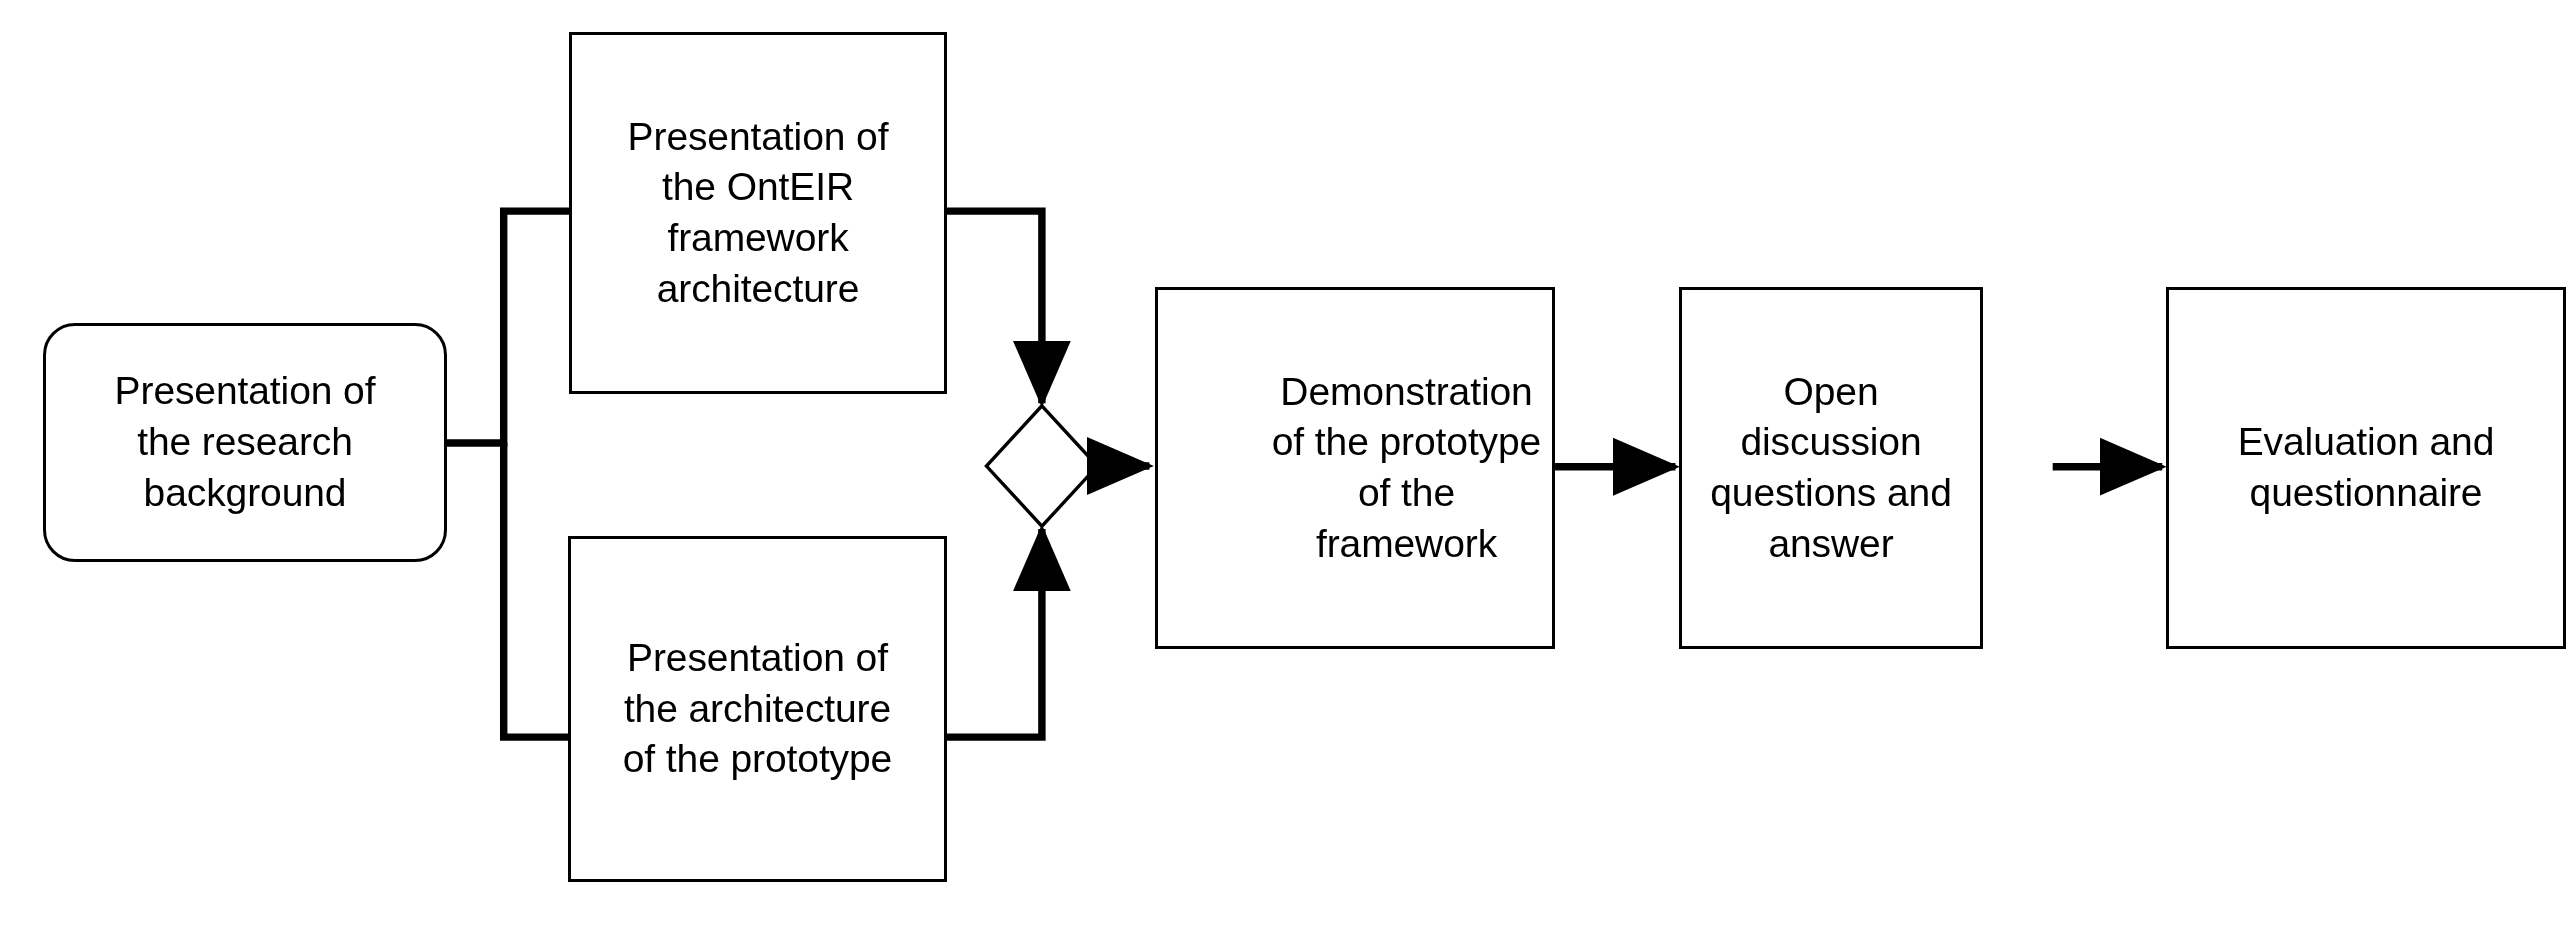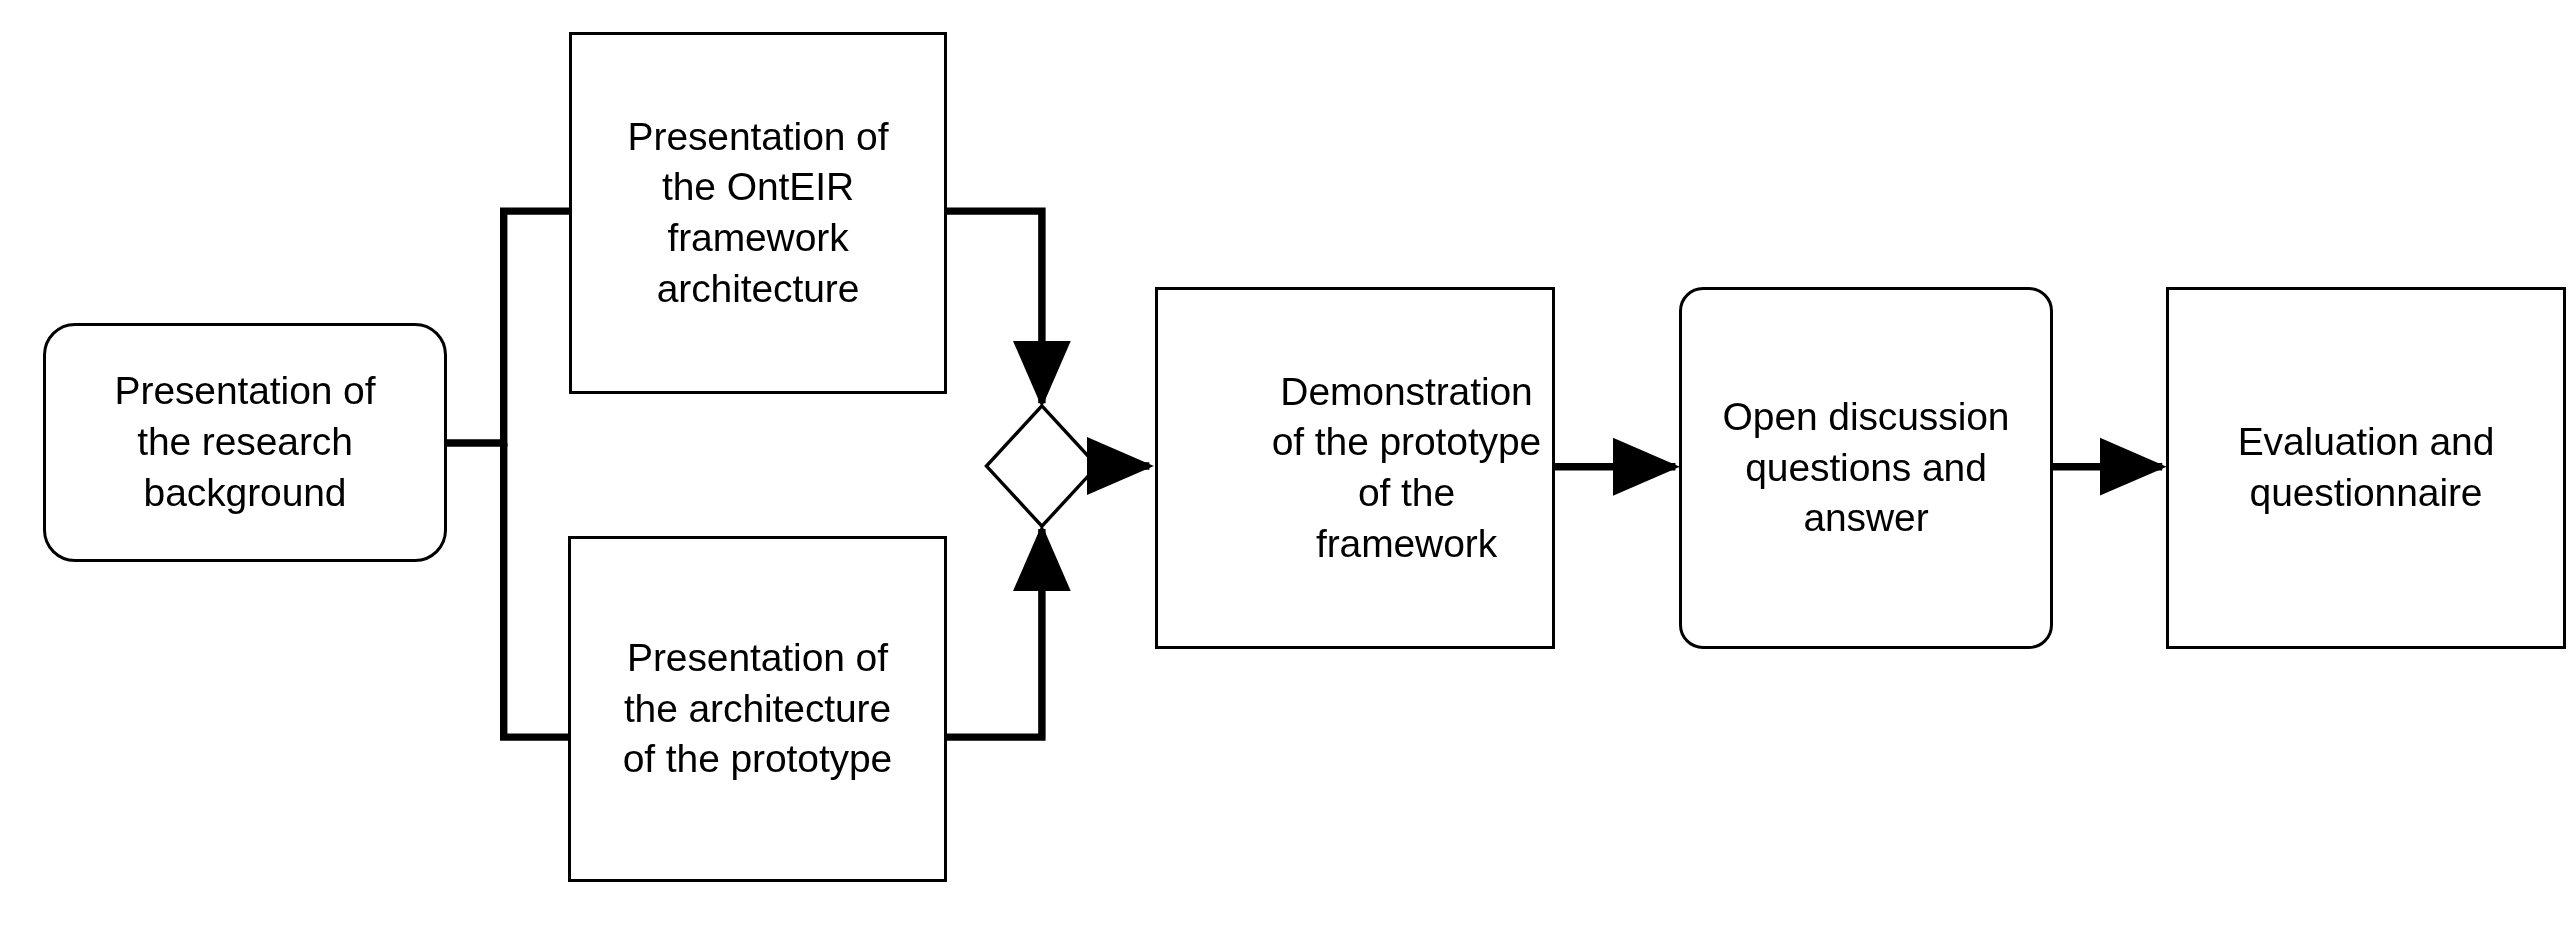--- a/index.html
+++ b/index.html
@@ -45,21 +45,21 @@
   }
   .node .node-label {
     display: block;
     padding: 0 10.8px;
   }
   
   #node-research-background { left: 43px;   top: 323px; width: 404px; height: 239px; }
   #node-onteir-framework    { left: 569px;  top: 32px;  width: 378px; height: 362px; }
   #node-prototype-arch      { left: 568px;  top: 536px; width: 379px; height: 346px; }
   #node-demonstration       { left: 1155px; top: 287px; width: 400px; height: 362px; justify-content: flex-end; }
-  #node-open-discussion     { left: 1679px; top: 287px; width: 374px; height: 362px; border-radius: 24px; }
+  #node-open-discussion     { left: 1679px; top: 287px; width: 304px; height: 362px; }
   #node-evaluation          { left: 2166px; top: 287px; width: 400px; height: 362px; }
   .decision-hit {
     position: absolute;
     left: 984px;
     top: 404px;
     width: 115px;
     height: 123px;
     z-index: 3;
     background: transparent;
   }

